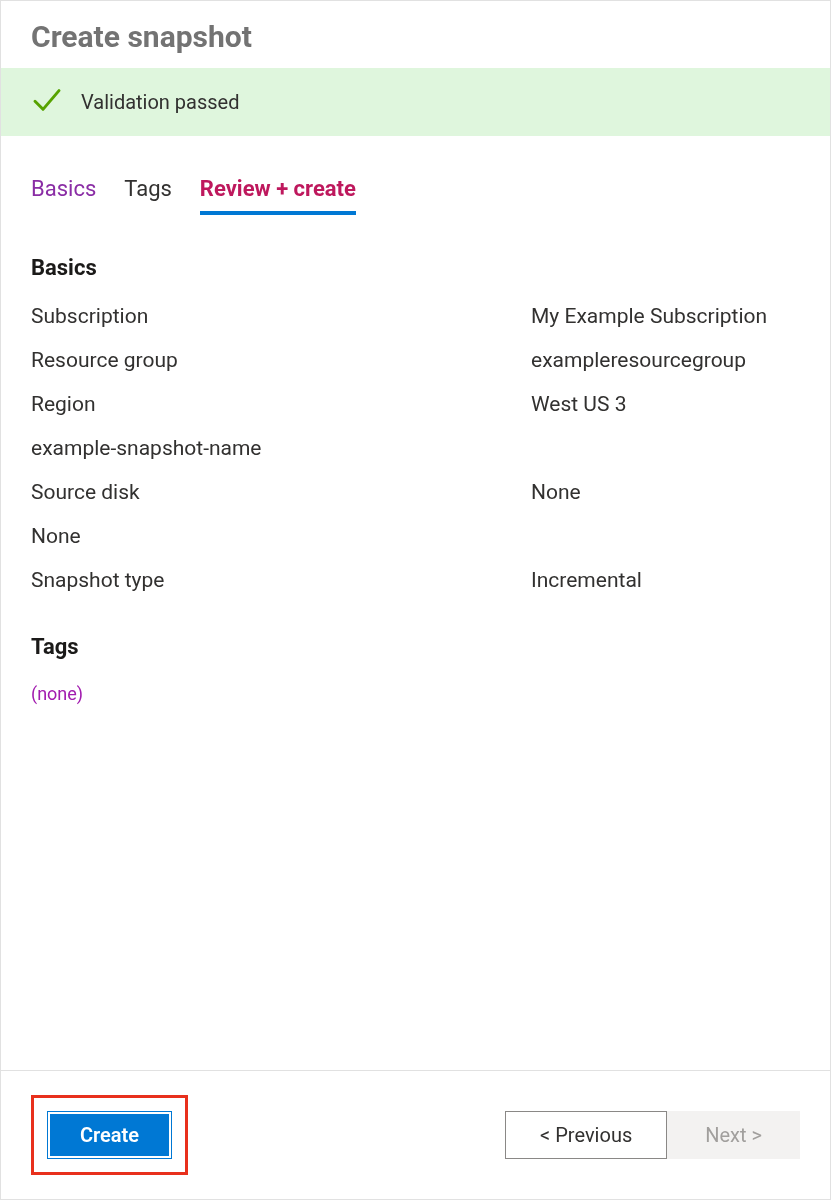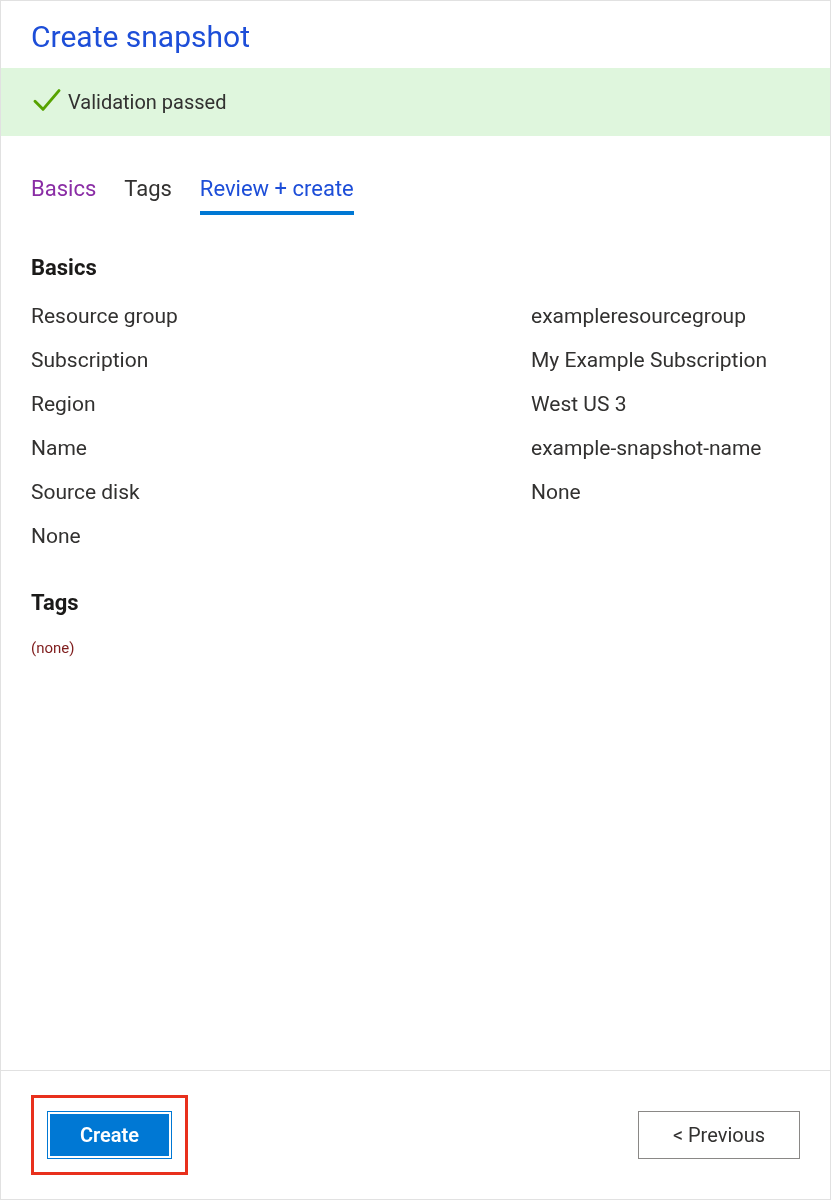--- a/index.html
+++ b/index.html
@@ -15,29 +15,29 @@
       border: 1px solid #e1e1e1;
       display: flex;
       flex-direction: column;
       color: #323130;
     }
     .header {
       padding: 18px 30px 14px 30px;
     }
     .page-title {
       font-size: 30px;
-      font-weight: 400;
-      color: #1d4ed8;
+      font-weight: 700;
+      color: #737373;
     }
     .validation-banner {
       background: #dff6dd;
       padding: 16px 30px;
       display: flex;
       align-items: center;
-      gap: 5px;
+      gap: 18px;
     }
     .validation-banner svg {
       width: 32px;
       height: 32px;
       flex-shrink: 0;
     }
     .validation-text {
       font-size: 20px;
       color: #323130;
     }
@@ -55,22 +55,22 @@
       font-size: 22px;
       padding-bottom: 10px;
       cursor: pointer;
       color: #323130;
       border-bottom: 4px solid transparent;
     }
     .tab.visited {
       color: #8a2da5;
     }
     .tab.active {
-      font-weight: 400;
-      color: #1d4ed8;
+      font-weight: 700;
+      color: #be185d;
       border-bottom: 4px solid #0078d4;
     }
     .section-heading {
       font-size: 22px;
       font-weight: 700;
       color: #1b1a19;
       margin-bottom: 24px;
     }
     .field-row {
       display: flex;
@@ -82,22 +82,22 @@
       color: #323130;
     }
     .field-value {
       font-size: 21px;
       color: #323130;
     }
     .tags-section {
       margin-top: 42px;
     }
     .tags-none {
-      font-size: 15px;
-      color: #7f1d1d;
+      font-size: 18px;
+      color: #a21caf;
       margin-top: 20px;
     }
     .footer {
       border-top: 1px solid #e1e1e1;
       padding: 24px 30px 24px 30px;
       display: flex;
       align-items: center;
     }
     .create-highlight {
       border: 3px solid #e8301c;
@@ -156,56 +156,60 @@
   <div class="tabs">
     <div class="tab visited">Basics</div>
     <div class="tab">Tags</div>
     <div class="tab active">Review + create</div>
   </div>
 
   <div>
     <h2 class="section-heading">Basics</h2>
 
     <div class="field-row">
+      <div class="field-label">Subscription</div>
+      <div class="field-value">My Example Subscription</div>
+    </div>
+
+    <div class="field-row">
       <div class="field-label">Resource group</div>
       <div class="field-value">exampleresourcegroup</div>
     </div>
 
     <div class="field-row">
-      <div class="field-label">Subscription</div>
-      <div class="field-value">My Example Subscription</div>
-    </div>
-
-    <div class="field-row">
       <div class="field-label">Region</div>
       <div class="field-value">West US 3</div>
     </div>
 
     <div class="field-row">
-      <div class="field-label">Name</div>
       <div class="field-value">example-snapshot-name</div>
     </div>
 
     <div class="field-row">
       <div class="field-label">Source disk</div>
       <div class="field-value">None</div>
     </div>
 
     <div class="field-row">
       <div class="field-value">None</div>
     </div>
 
+    <div class="field-row">
+      <div class="field-label">Snapshot type</div>
+      <div class="field-value">Incremental</div>
+    </div>
   </div>
 
   <div class="tags-section">
     <h2 class="section-heading">Tags</h2>
     <div class="tags-none">(none)</div>
   </div>
 </div>
 
 <div class="footer">
   <span class="create-highlight">
     <button class="btn btn-primary">Create</button>
   </span>
   <div class="footer-right">
     <button class="btn btn-secondary">&lt; Previous</button>
+    <button class="btn btn-disabled">Next &gt;</button>
   </div>
 </div>
 
 </body></html>

